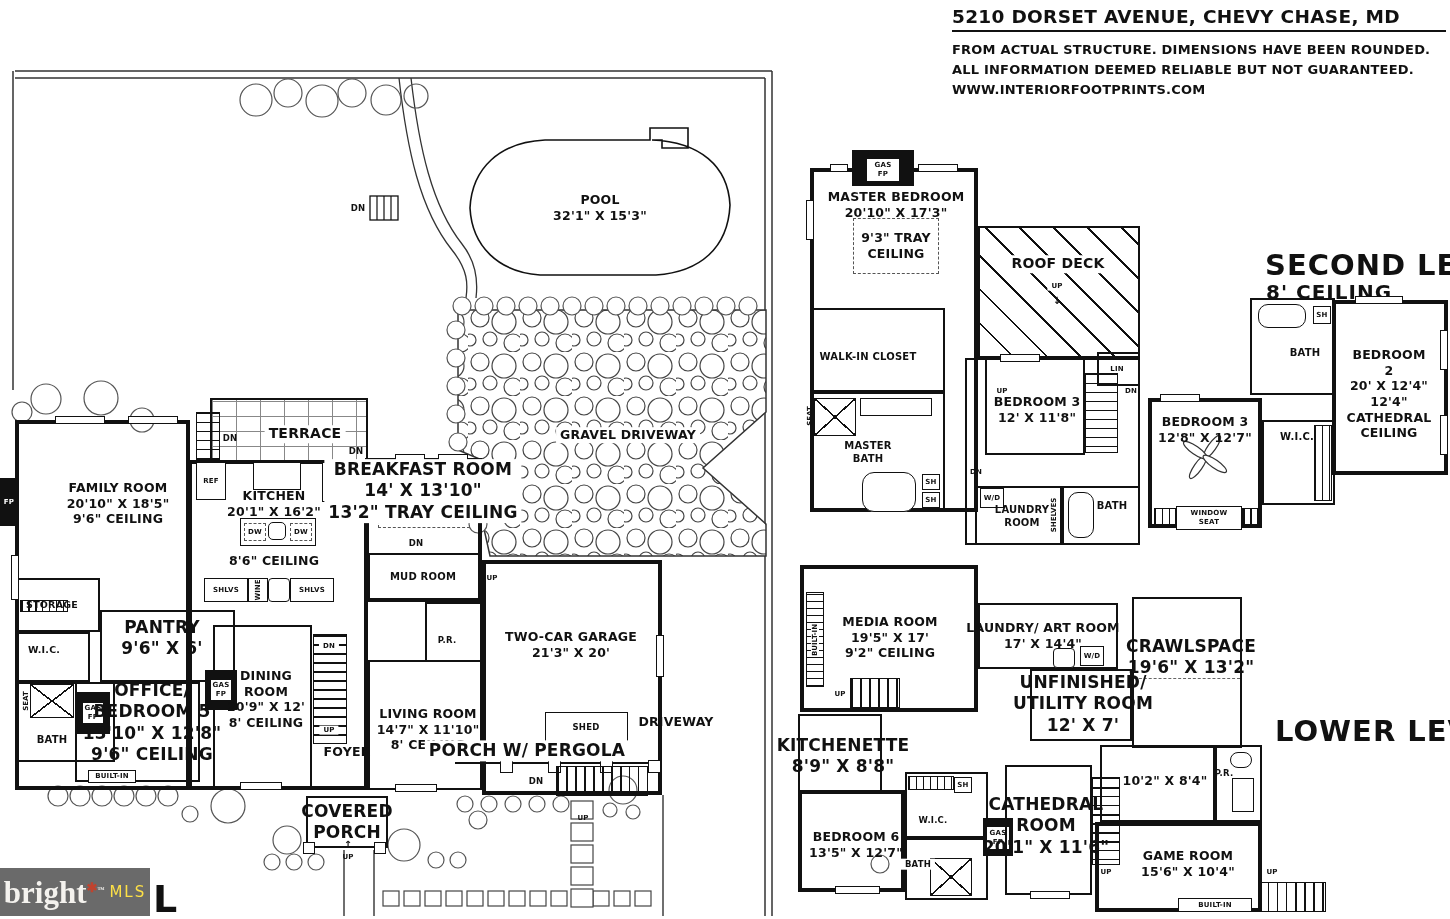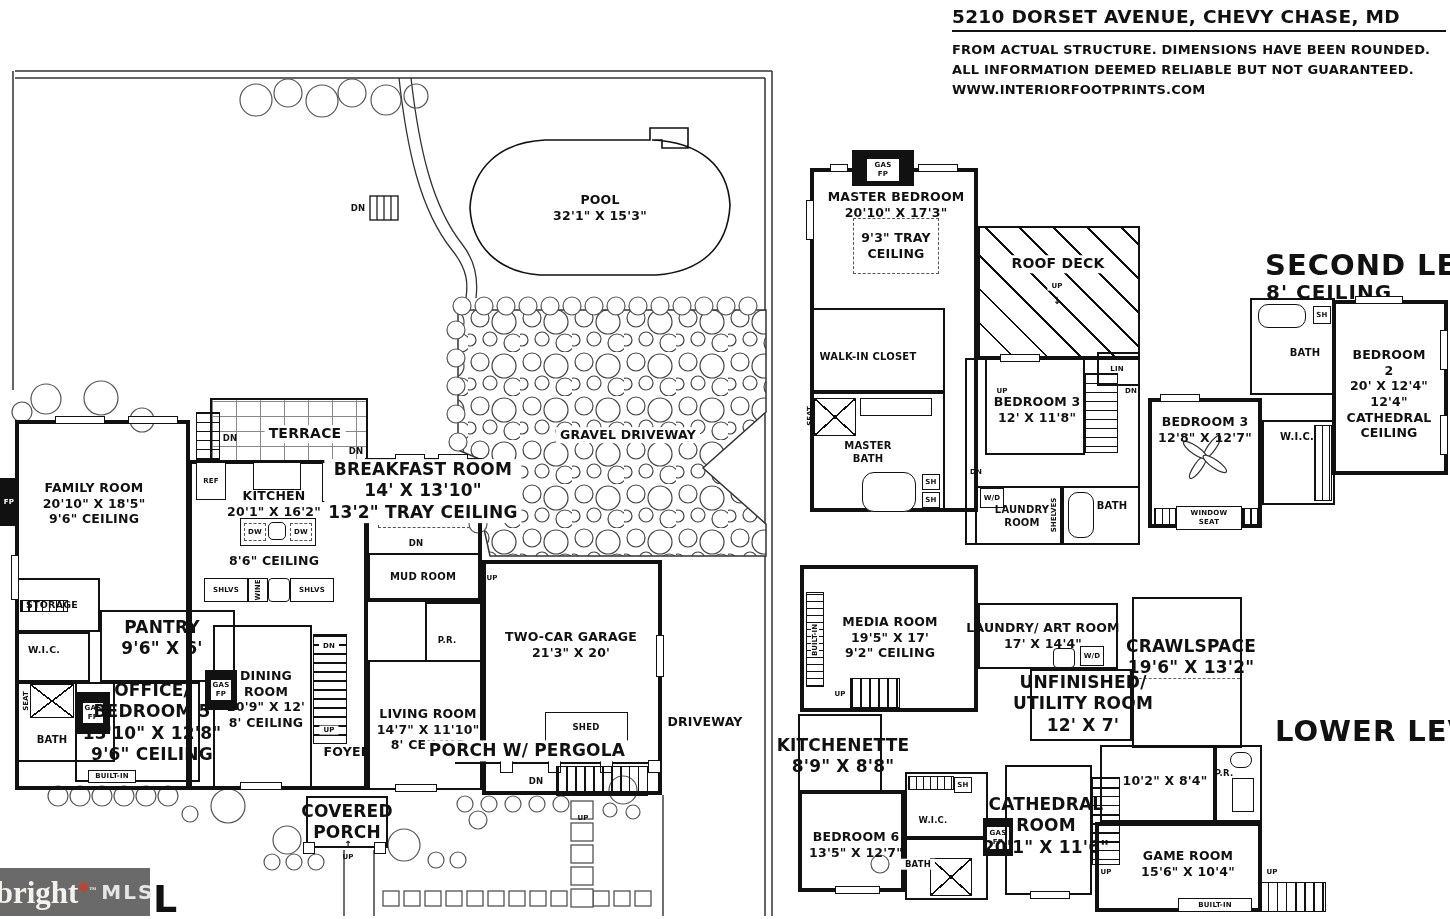--- a/index.html
+++ b/index.html
@@ -40,21 +40,21 @@
   .hdr .addr{font-size:18.5px;font-weight:700;letter-spacing:.3px;border-bottom:2.5px solid #111;
        padding-bottom:3px;margin:0 0 8px 0}
   .hdr p{margin:0;font-size:13px;font-weight:600;line-height:20px;letter-spacing:.2px}
   .lvl-title{position:absolute;font-weight:700;font-size:29px;letter-spacing:1px;white-space:nowrap}
   .lvl-sub{position:absolute;font-weight:700;font-size:20px;letter-spacing:1px;white-space:nowrap}
   .logo{position:absolute;left:0;top:868px;width:150px;height:48px;background:#6a6a6a;
         display:flex;align-items:center;justify-content:center;gap:5px}
   .logo .b{font-family:"Liberation Serif",serif;font-weight:700;font-size:31px;color:#f4f2ee;line-height:1}
   .logo .star{color:#c0432e;font-size:13px;vertical-align:super}
   .logo .tm{color:#f4f2ee;font-size:7px;vertical-align:super}
-  .logo .mls{color:#e5e5e5;font-size:20px;letter-spacing:2px;font-weight:700}
+  .logo .mls{color:#fde047;font-size:15px;letter-spacing:2px;font-weight:400}
   .partialL{position:absolute;left:153px;top:877px;font-size:38px;font-weight:700}
   .arrowv{position:absolute;transform:translate(-50%,-50%);font-size:10px;font-weight:700}
 </style>
 </head>
 <body>
 
 <div class="canvas">
 
   <svg class="bg" width="1450" height="919">
     <defs>
@@ -248,25 +248,25 @@
   <div class="win" style="left:11px;top:555px;width:8px;height:45px"></div>
   <div class="win" style="left:395px;top:454px;width:30px;height:8px"></div>
   <div class="win" style="left:438px;top:454px;width:30px;height:8px"></div>
   <div class="win" style="left:240px;top:782px;width:42px;height:8px"></div>
   <div class="win" style="left:395px;top:784px;width:42px;height:8px"></div>
   <div class="win" style="left:656px;top:635px;width:8px;height:42px"></div>
 
   <div class="lbl" style="left:600px;top:208px"><span>POOL</span><br><span>32'1" X 15'3"</span></div>
   <div class="lbl sm" style="left:358px;top:208px">DN</div>
   <div class="lbl chip" style="left:628px;top:435px">GRAVEL DRIVEWAY</div>
-  <div class="lbl" style="left:705px;top:722px">DRIVEWAY</div>
+  <div class="lbl" style="left:676px;top:722px">DRIVEWAY</div>
   <div class="lbl chip" style="left:305px;top:434px;font-size:14px">TERRACE</div>
   <div class="lbl sm" style="left:230px;top:438px">DN</div>
   <div class="lbl sm" style="left:356px;top:451px">DN</div>
-  <div class="lbl" style="left:94px;top:503px"><span>FAMILY ROOM</span><br><span>20'10" X 18'5"</span><br><span>9'6" CEILING</span></div>
+  <div class="lbl" style="left:118px;top:503px"><span>FAMILY ROOM</span><br><span>20'10" X 18'5"</span><br><span>9'6" CEILING</span></div>
   <div class="lbl" style="left:274px;top:504px"><span>KITCHEN</span><br><span>20'1" X 16'2"</span></div>
   <div class="lbl" style="left:274px;top:561px">8'6" CEILING</div>
   <div class="dash" style="left:378px;top:466px;width:92px;height:62px"></div>
   <div class="lbl chip s11" style="left:423px;top:491px"><span>BREAKFAST ROOM</span><br><span>14' X 13'10"</span><br><span>13'2" TRAY CEILING</span></div>
   <div class="lbl s10" style="left:423px;top:577px">MUD ROOM</div>
   <div class="lbl" style="left:52px;top:605px;font-size:9.5px">STORAGE</div>
   <div class="lbl" style="left:44px;top:650px;font-size:9.5px">W.I.C.</div>
   <div class="lbl s11" style="left:162px;top:638px"><span>PANTRY</span><br><span>9'6" X 6'</span></div>
   <div class="lbl s10" style="left:52px;top:740px">BATH</div>
   <div class="lbl s11" style="left:152px;top:722px"><span>OFFICE/

